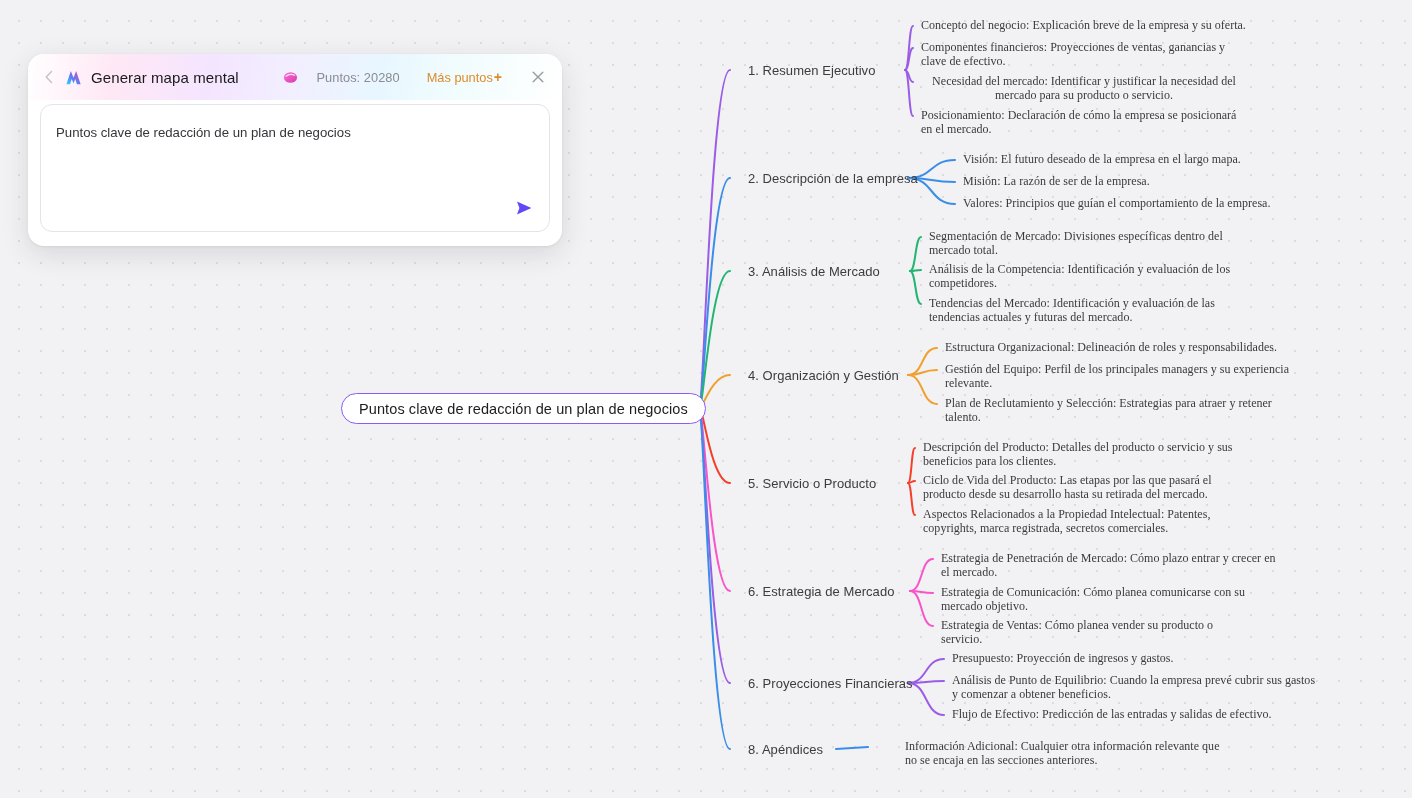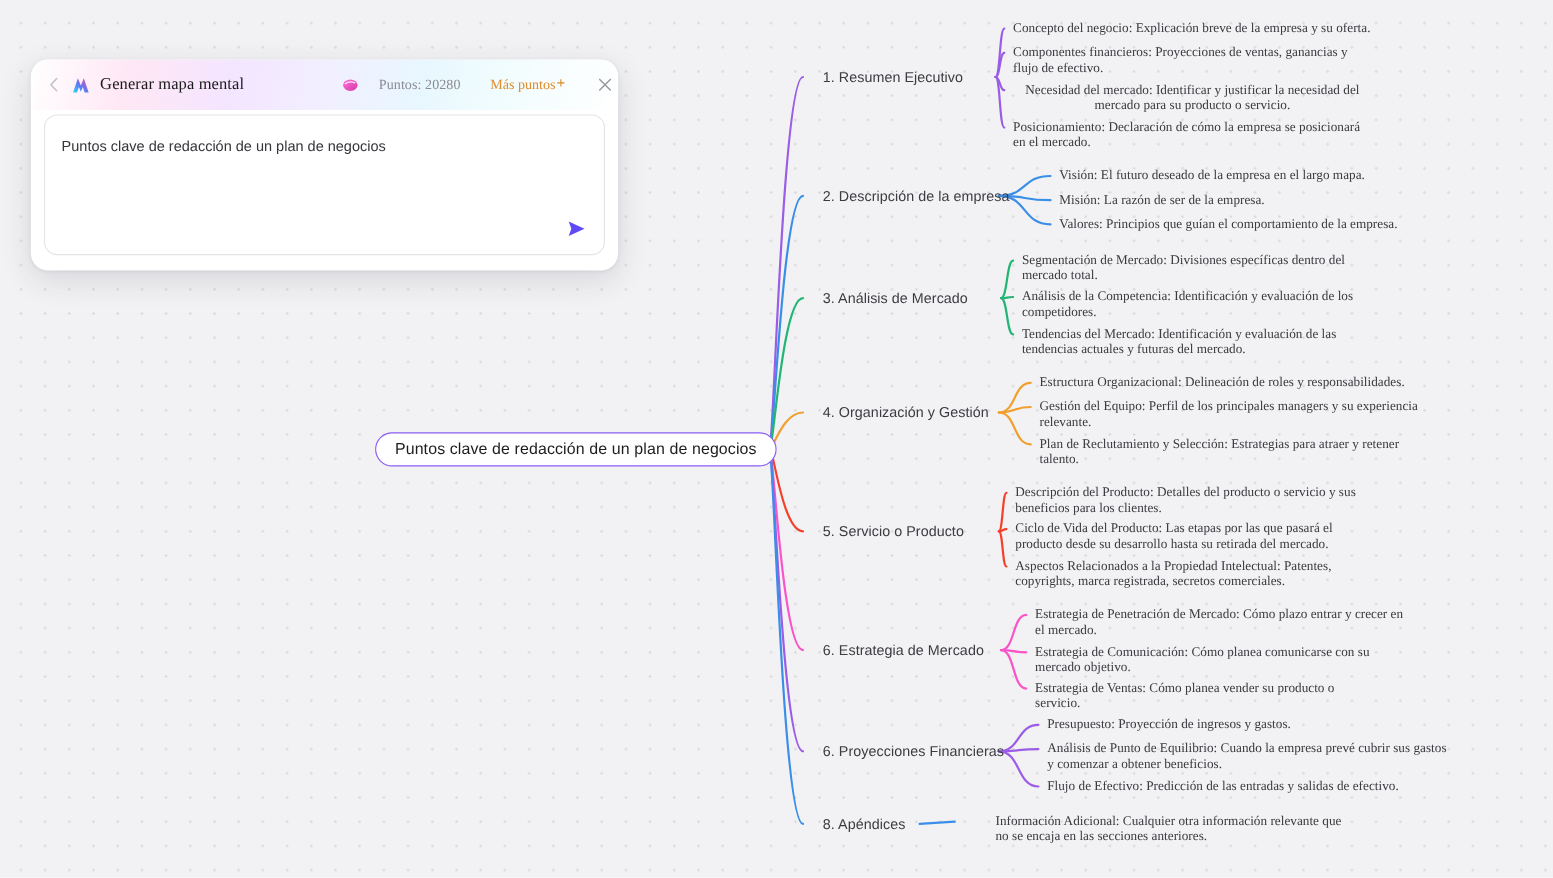--- a/index.html
+++ b/index.html
@@ -65,31 +65,30 @@
     width: 534px; height: 192px;
     border-radius: 16px;
     background: #ffffff;
     box-shadow: 0 8px 28px rgba(40,40,60,.13), 0 1px 3px rgba(40,40,60,.07);
     overflow: hidden;
   }
   #dialog-header {
     position: relative;
     height: 46px;
     display: flex; align-items: center;
-    padding: 0 4px 0 12px;
+    padding: 0 16px 0 12px;
     background:
       linear-gradient(100deg,
         rgba(255,255,255,1) 0%,
         rgba(255,228,243,.85) 16%,
         rgba(243,226,255,.9) 34%,
         rgba(236,232,255,.7) 50%,
         rgba(226,245,255,.8) 66%,
         rgba(230,250,252,.55) 80%,
         rgba(255,255,255,1) 100%);
-    font-family: Liberation Serif, serif;
   }
   #back-chevron {
     width: 18px; height: 18px;
     display: flex; align-items: center; justify-content: center;
     cursor: pointer; flex: 0 0 auto;
   }
   #brand-logo { width: 19px; height: 19px; margin-left: 6px; flex: 0 0 auto; }
   #dialog-title {
     margin-left: 8px;
     font-size: 15px;
@@ -188,21 +187,21 @@
       <path d="M836,749 L868,747" stroke="#3b8ee8" stroke-width="2" fill="none" stroke-linecap="round"></path>
     </svg>
 
   <div id="center-node">
     <span>Puntos clave de redacción de un plan de negocios</span>
   </div>
 
   <div id="branch-layer">
       <div class="branch-title" style="left: 748px; top: 70px;"><span>1. Resumen Ejecutivo</span></div>
       <div class="leaf" style="left: 921px; top: 18px; width: 330px;"><span>Concepto del negocio: Explicación breve de la empresa y su oferta.</span></div>
-      <div class="leaf" style="left: 921px; top: 40px; width: 326px;"><span>Componentes financieros: Proyecciones de ventas, ganancias y flujo de efectivo.</span></div>
+      <div class="leaf" style="left: 921px; top: 40px; width: 326px;"><span>Componentes financieros: Proyecciones de ventas, ganancias y clave de efectivo.</span></div>
       <div class="leaf" style="left: 921px; top: 74px; width: 326px; text-align: center;"><span>Necesidad del mercado: Identificar y justificar la necesidad del mercado para su producto o servicio.</span></div>
       <div class="leaf" style="left: 921px; top: 108px; width: 326px;"><span>Posicionamiento: Declaración de cómo la empresa se posicionará en el mercado.</span></div>
       <div class="branch-title" style="left: 748px; top: 178px;"><span>2. Descripción de la empresa</span></div>
       <div class="leaf" style="left: 963px; top: 152px; width: 300px;"><span>Visión: El futuro deseado de la empresa en el largo mapa.</span></div>
       <div class="leaf" style="left: 963px; top: 174px; width: 230px;"><span>Misión: La razón de ser de la empresa.</span></div>
       <div class="leaf" style="left: 963px; top: 196px; width: 330px;"><span>Valores: Principios que guían el comportamiento de la empresa.</span></div>
       <div class="branch-title" style="left: 748px; top: 271px;"><span>3. Análisis de Mercado</span></div>
       <div class="leaf" style="left: 929px; top: 229px; width: 320px;"><span>Segmentación de Mercado: Divisiones específicas dentro del mercado total.</span></div>
       <div class="leaf" style="left: 929px; top: 262px; width: 320px;"><span>Análisis de la Competencia: Identificación y evaluación de los competidores.</span></div>
       <div class="leaf" style="left: 929px; top: 296px; width: 320px;"><span>Tendencias del Mercado: Identificación y evaluación de las tendencias actuales y futuras del mercado.</span></div>

